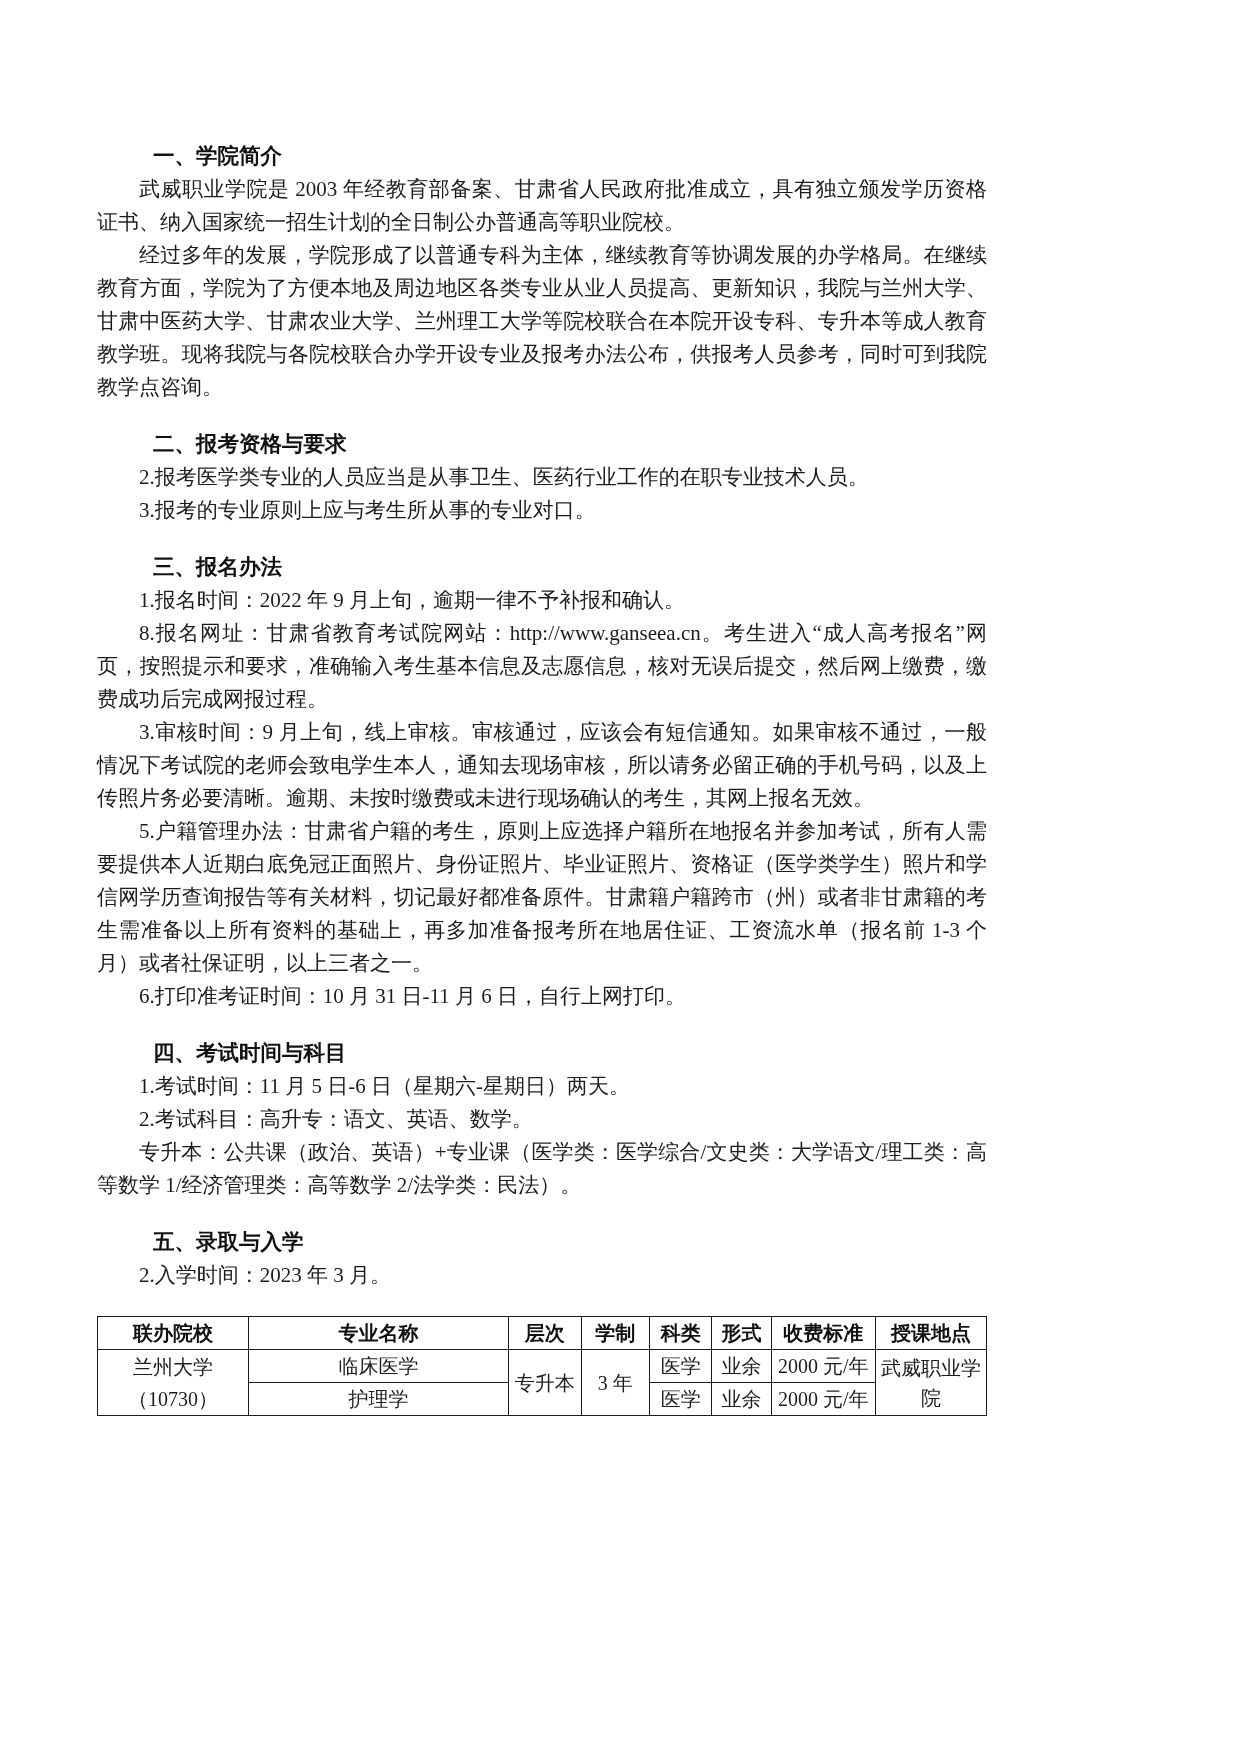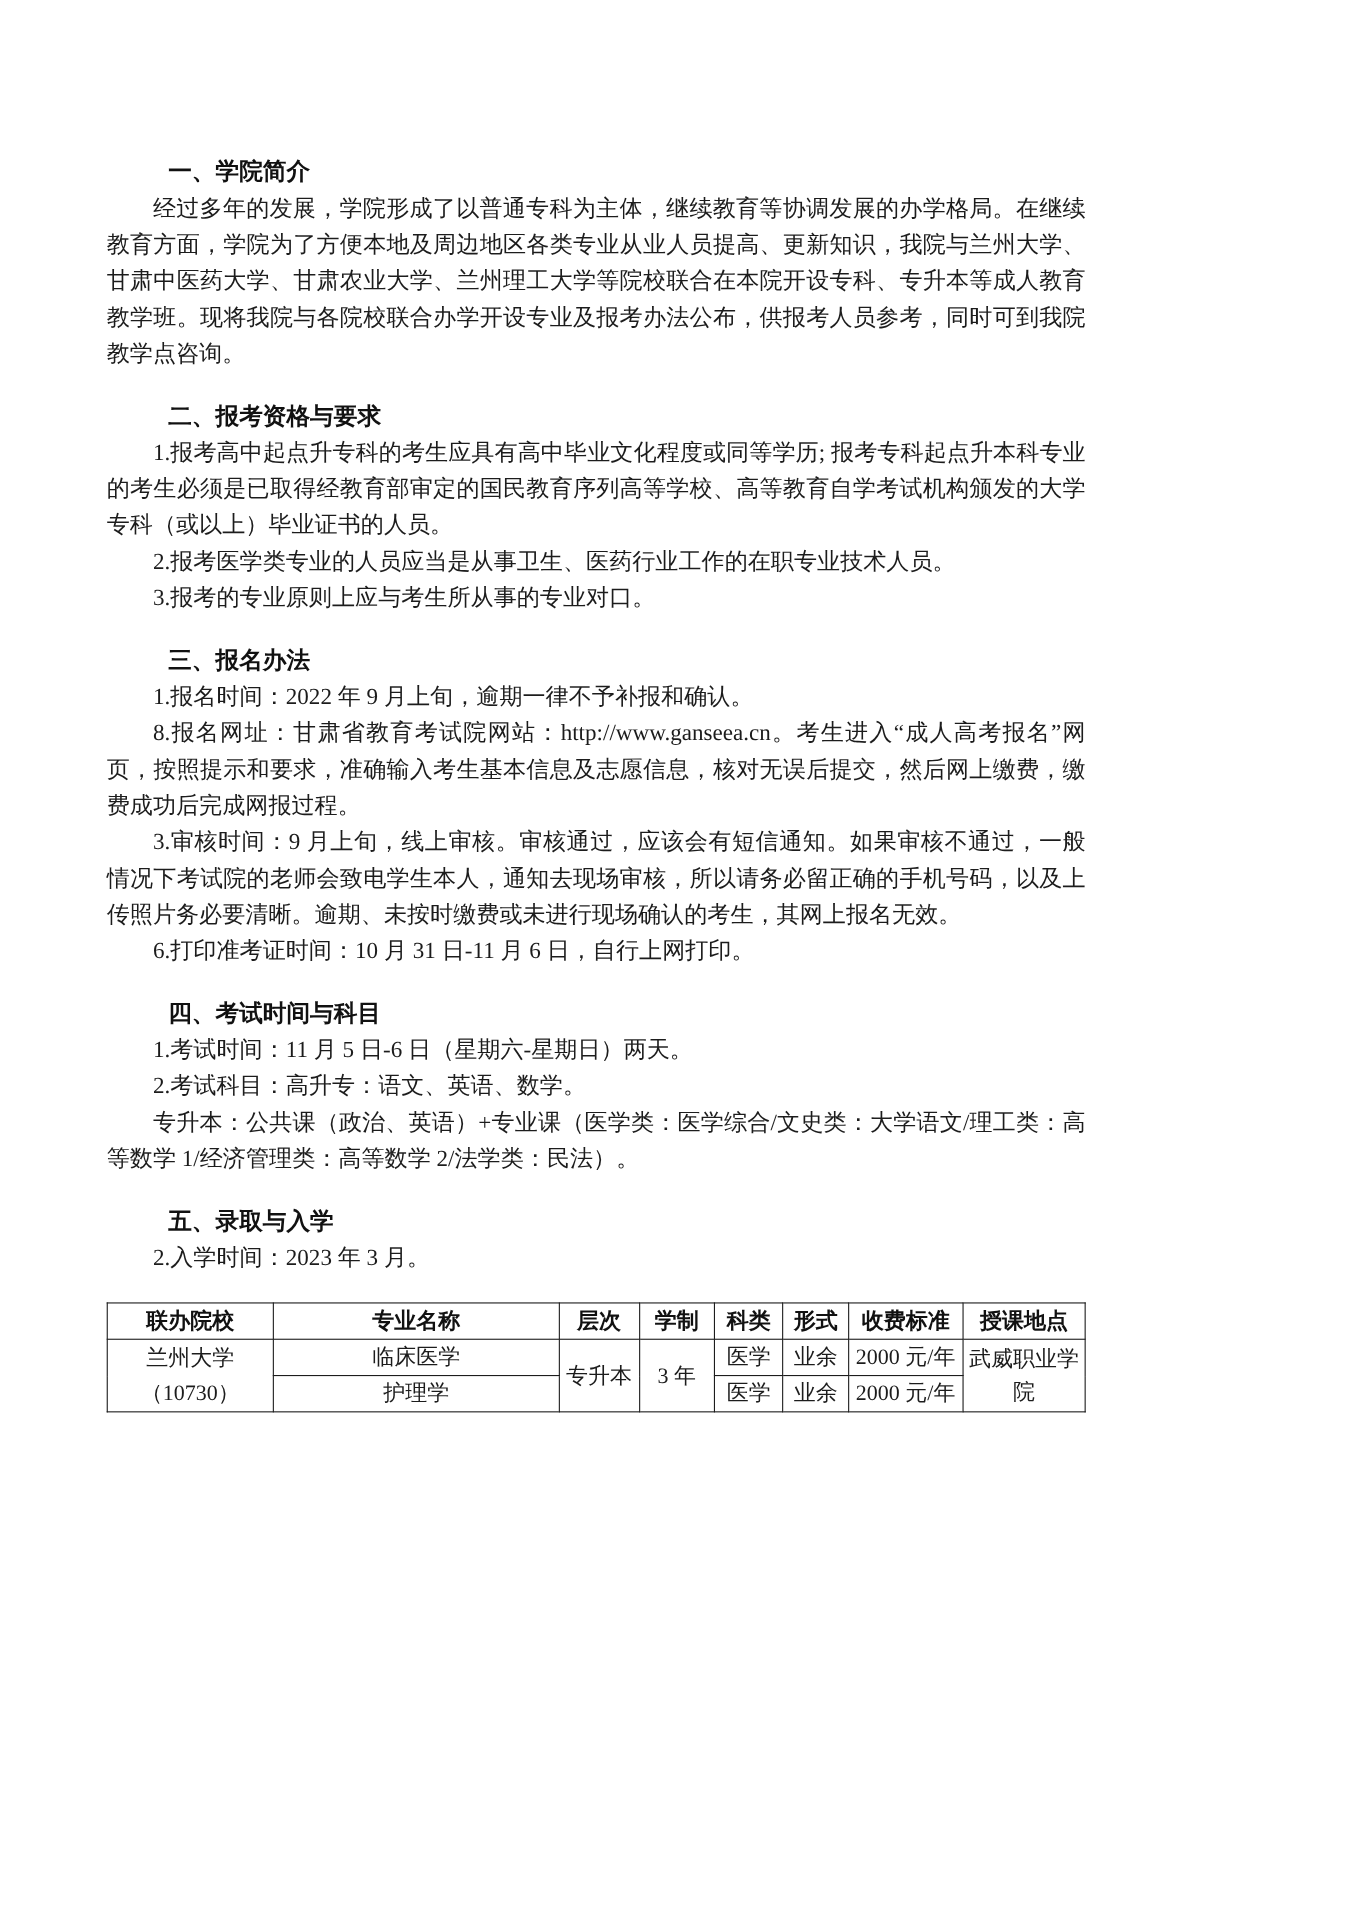--- a/index.html
+++ b/index.html
@@ -66,35 +66,36 @@
   }
   .college-cell div { line-height: 32px; }
 </style>
 </head>
 <body>
 
 <div class="page">
 
   <section>
     <h2 class="sec-heading">一、学院简介</h2>
+    <p class="para">武威职业学院是 2003 年经教育部备案、甘肃省人民政府批准成立，具有独立颁发学历资格证书、纳入国家统一招生计划的全日制公办普通高等职业院校。</p>
     <p class="para">经过多年的发展，学院形成了以普通专科为主体，继续教育等协调发展的办学格局。在继续教育方面，学院为了方便本地及周边地区各类专业从业人员提高、更新知识，我院与兰州大学、甘肃中医药大学、甘肃农业大学、兰州理工大学等院校联合在本院开设专科、专升本等成人教育教学班。现将我院与各院校联合办学开设专业及报考办法公布，供报考人员参考，同时可到我院教学点咨询。</p>
   </section>
 
   <section>
     <h2 class="sec-heading">二、报考资格与要求</h2>
-    <p class="para">1.报考高中起点升专科的考生应具有高中毕业文化程度或同等学历; 报考专科起点升本科专业的考生必须是已取得经教育部审定的国民教育序列高等学校、高等教育自学考试机构颁发的大学专科（或以上）毕业证书的人员。</p>
     <p class="para">2.报考医学类专业的人员应当是从事卫生、医药行业工作的在职专业技术人员。</p>
     <p class="para">3.报考的专业原则上应与考生所从事的专业对口。</p>
   </section>
 
   <section>
     <h2 class="sec-heading">三、报名办法</h2>
     <p class="para">1.报名时间：2022 年 9 月上旬，逾期一律不予补报和确认。</p>
     <p class="para">8.报名网址：甘肃省教育考试院网站：http://www.ganseea.cn。考生进入“成人高考报名”网页，按照提示和要求，准确输入考生基本信息及志愿信息，核对无误后提交，然后网上缴费，缴费成功后完成网报过程。</p>
     <p class="para">3.审核时间：9 月上旬，线上审核。审核通过，应该会有短信通知。如果审核不通过，一般情况下考试院的老师会致电学生本人，通知去现场审核，所以请务必留正确的手机号码，以及上传照片务必要清晰。逾期、未按时缴费或未进行现场确认的考生，其网上报名无效。</p>
+    <p class="para">5.户籍管理办法：甘肃省户籍的考生，原则上应选择户籍所在地报名并参加考试，所有人需要提供本人近期白底免冠正面照片、身份证照片、毕业证照片、资格证（医学类学生）照片和学信网学历查询报告等有关材料，切记最好都准备原件。甘肃籍户籍跨市（州）或者非甘肃籍的考生需准备以上所有资料的基础上，再多加准备报考所在地居住证、工资流水单（报名前 1-3 个月）或者社保证明，以上三者之一。</p>
     <p class="para">6.打印准考证时间：10 月 31 日-11 月 6 日，自行上网打印。</p>
   </section>
 
   <section>
     <h2 class="sec-heading">四、考试时间与科目</h2>
     <p class="para">1.考试时间：11 月 5 日-6 日（星期六-星期日）两天。</p>
     <p class="para">2.考试科目：高升专：语文、英语、数学。</p>
     <p class="para">专升本：公共课（政治、英语）+专业课（医学类：医学综合/文史类：大学语文/理工类：高等数学 1/经济管理类：高等数学 2/法学类：民法）。</p>
   </section>
 

